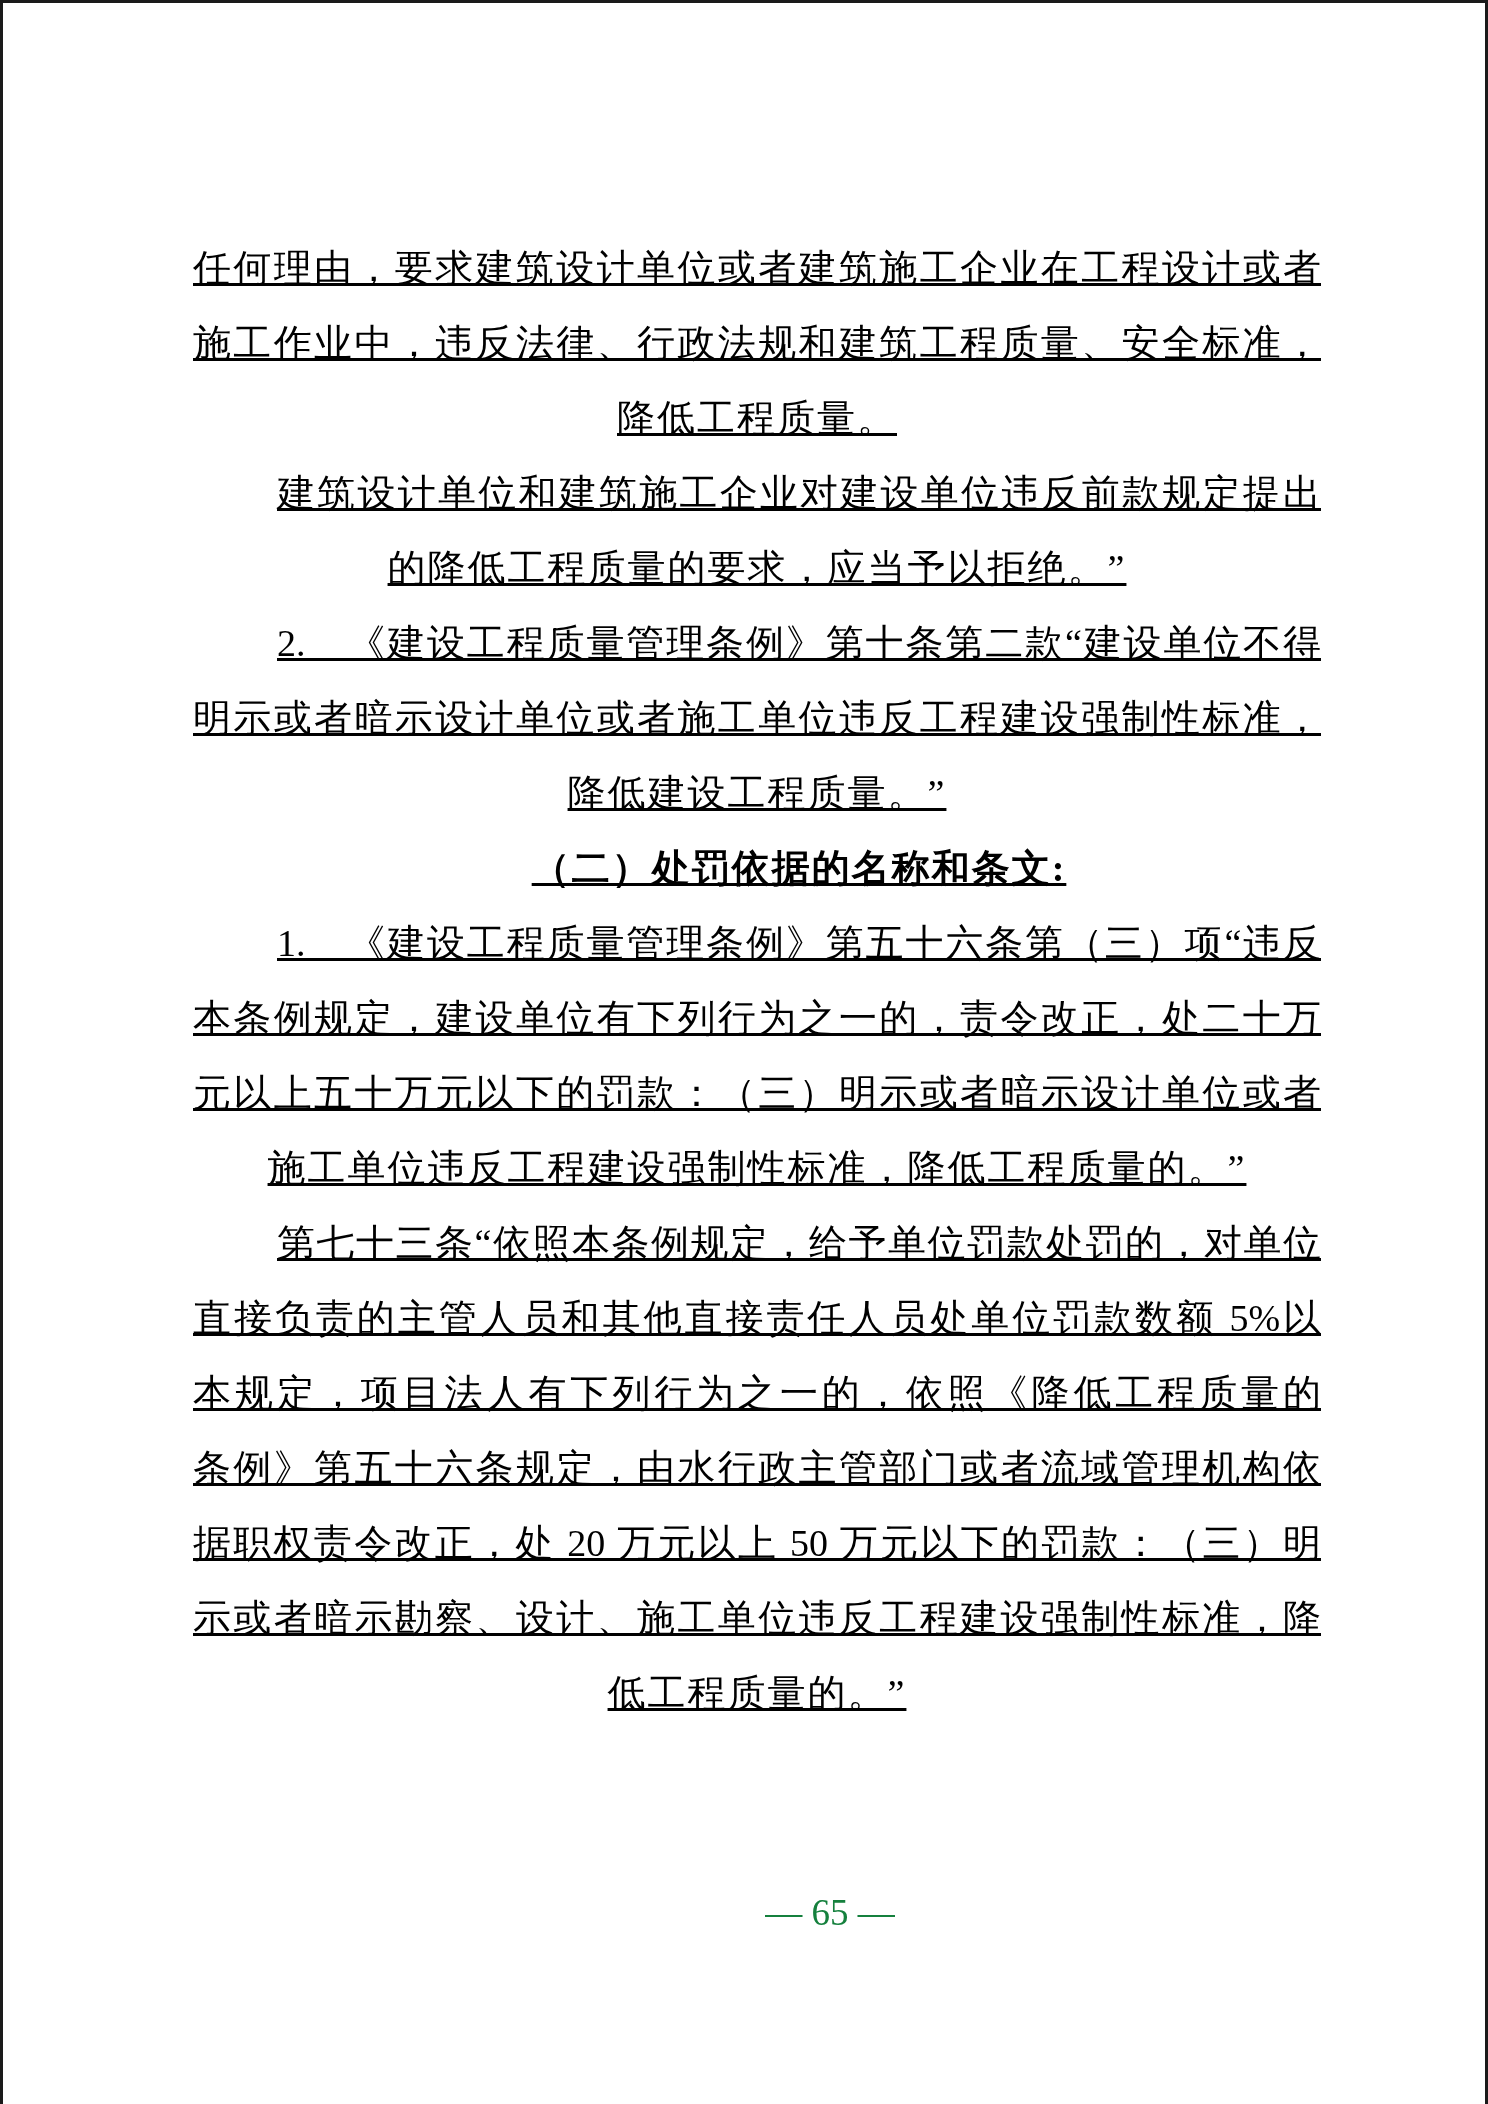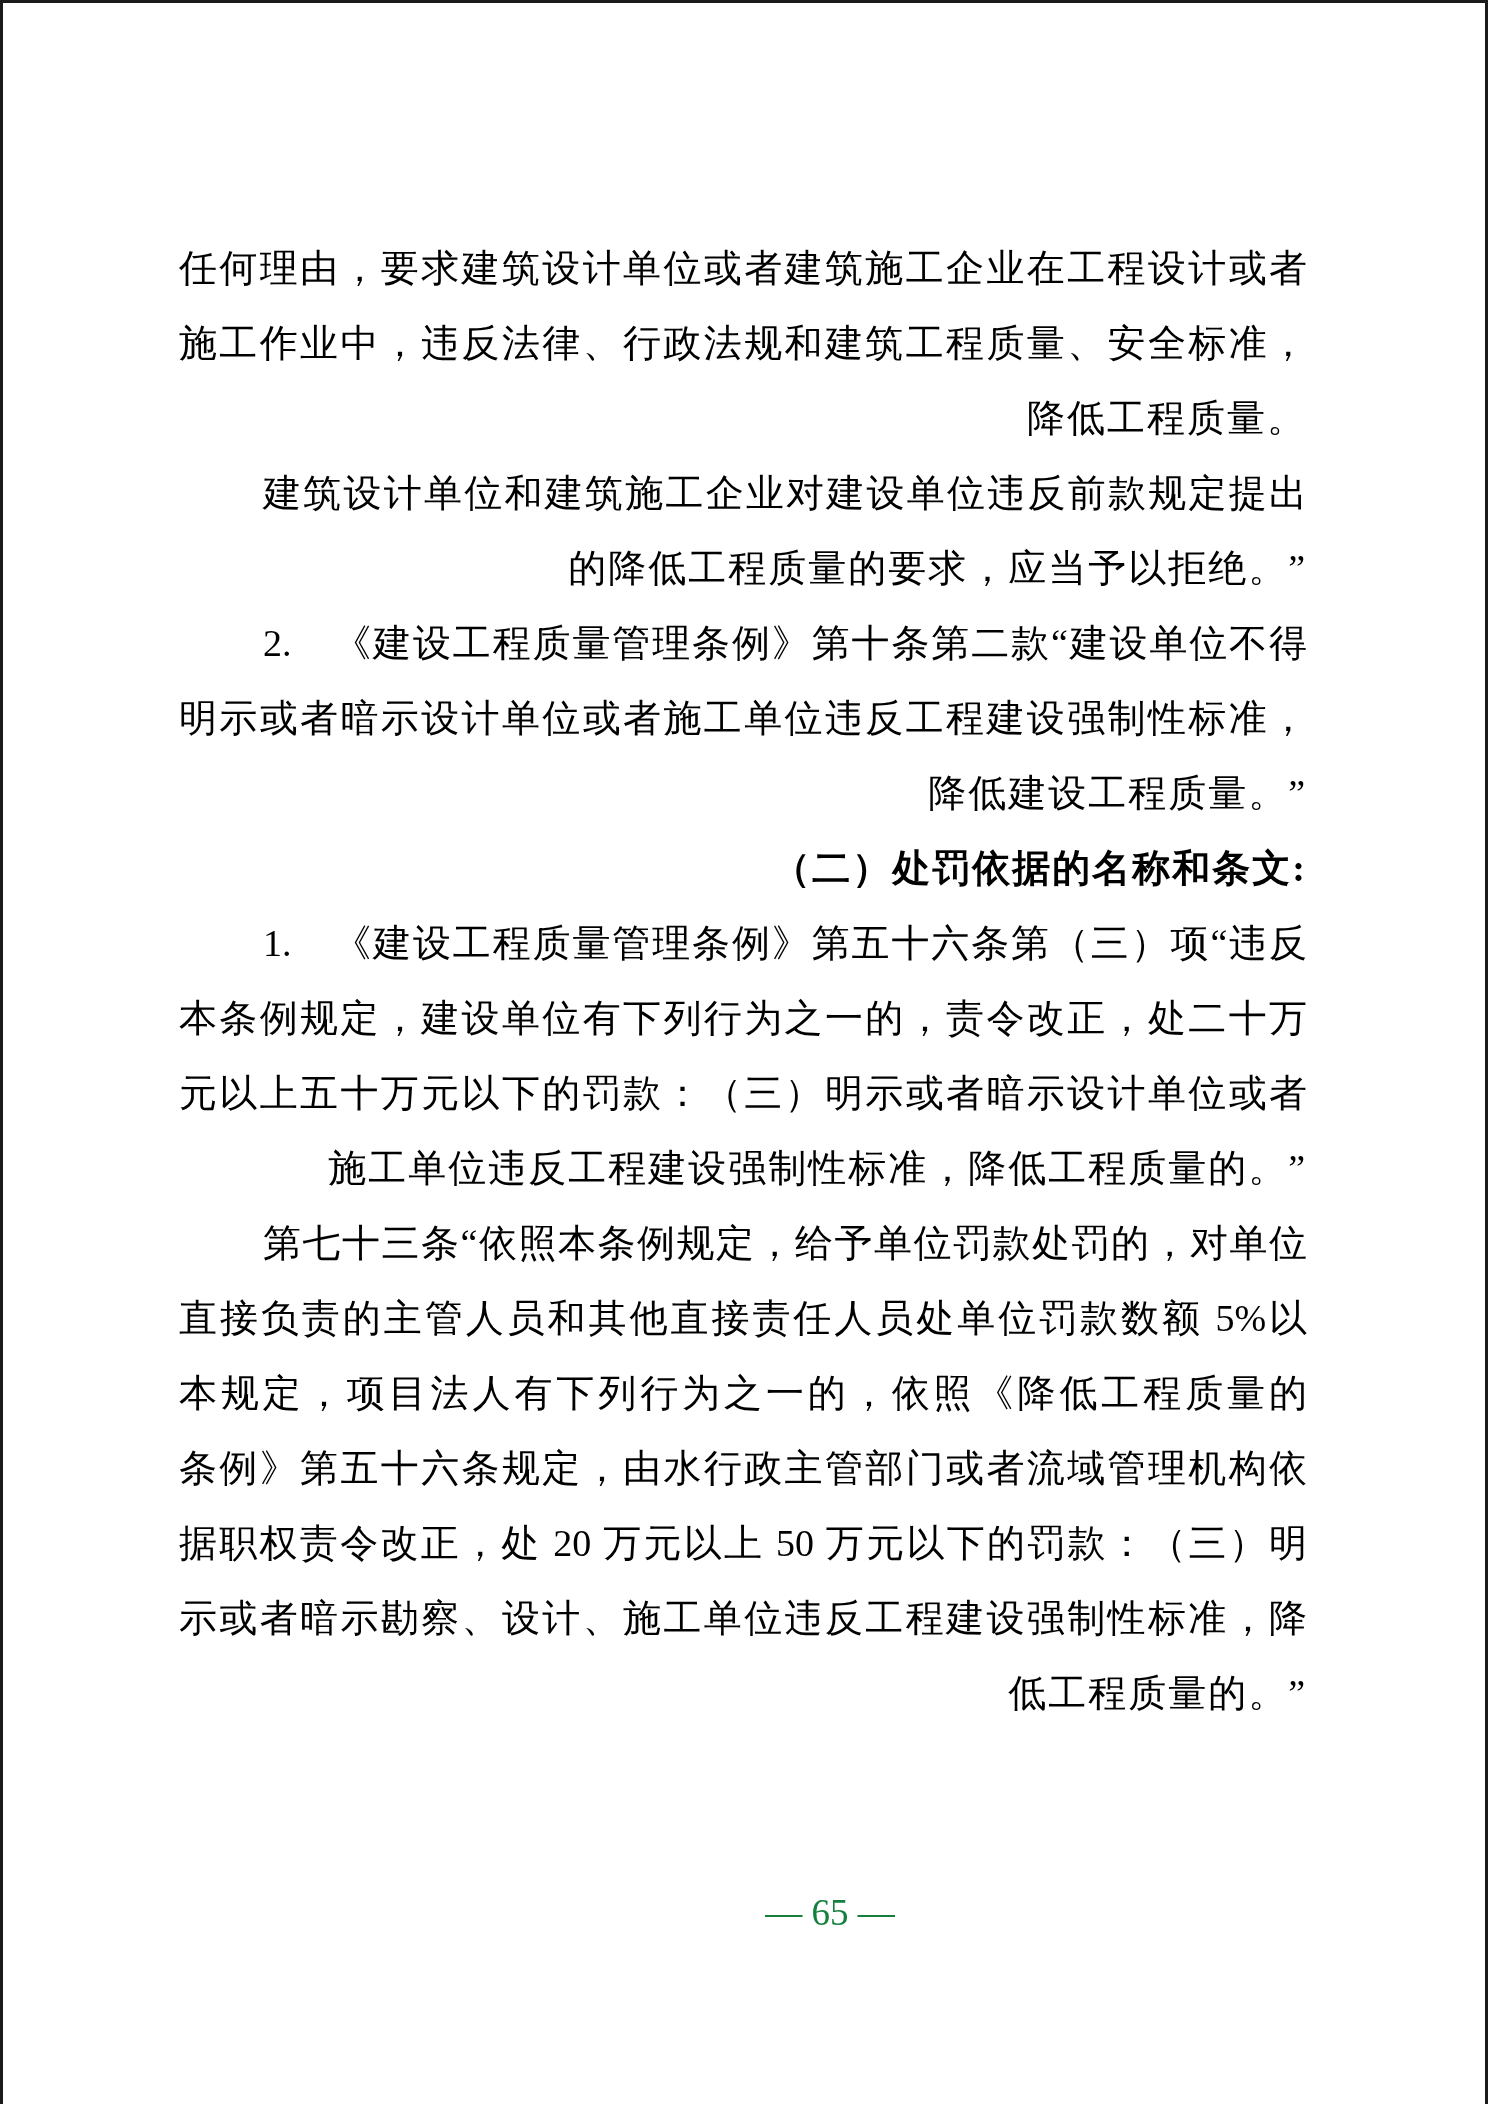--- a/index.html
+++ b/index.html
@@ -15,37 +15,38 @@
     background: #ffffff;
     border-top: 3px solid #1a1a1a;
     border-left: 3px solid #1a1a1a;
     border-right: 3px solid #1a1a1a;
     font-family: "Liberation Serif", "DejaVu Serif", serif;
     color: #000000;
     overflow: hidden;
   }
   .text-block {
     position: absolute;
-    left: 176px;
+    left: 190px;
     top: 228px;
     width: 1128px;
+    text-decoration: underline;
   }
   .line {
     height: 75px;
     line-height: 75px;
     font-size: 38px;
     white-space: normal;
   }
   .line.justify {
     text-align: justify;
     text-align-last: justify;
   }
   .line:not(.justify) {
     letter-spacing: 2px;
-    text-align: right;
+    text-align: center;
   }
   .line.indent {
     text-indent: 84px;
   }
   .line.bold {
     font-weight: bold;
   }
   .footer {
     position: absolute;
     top: 1872px;

